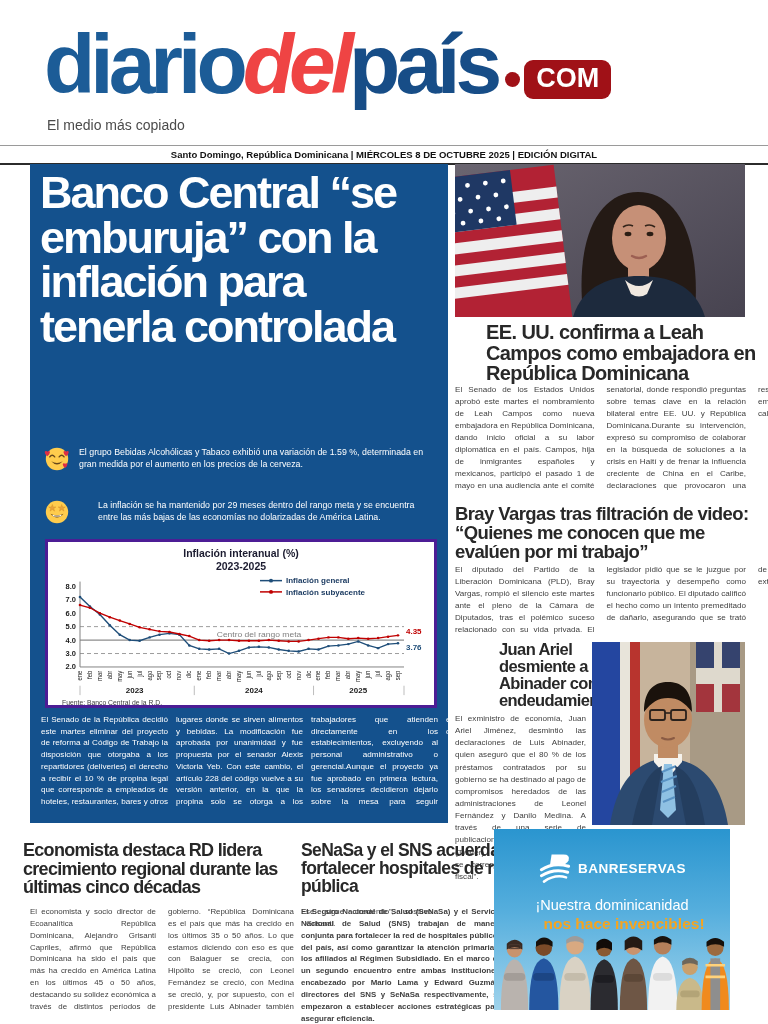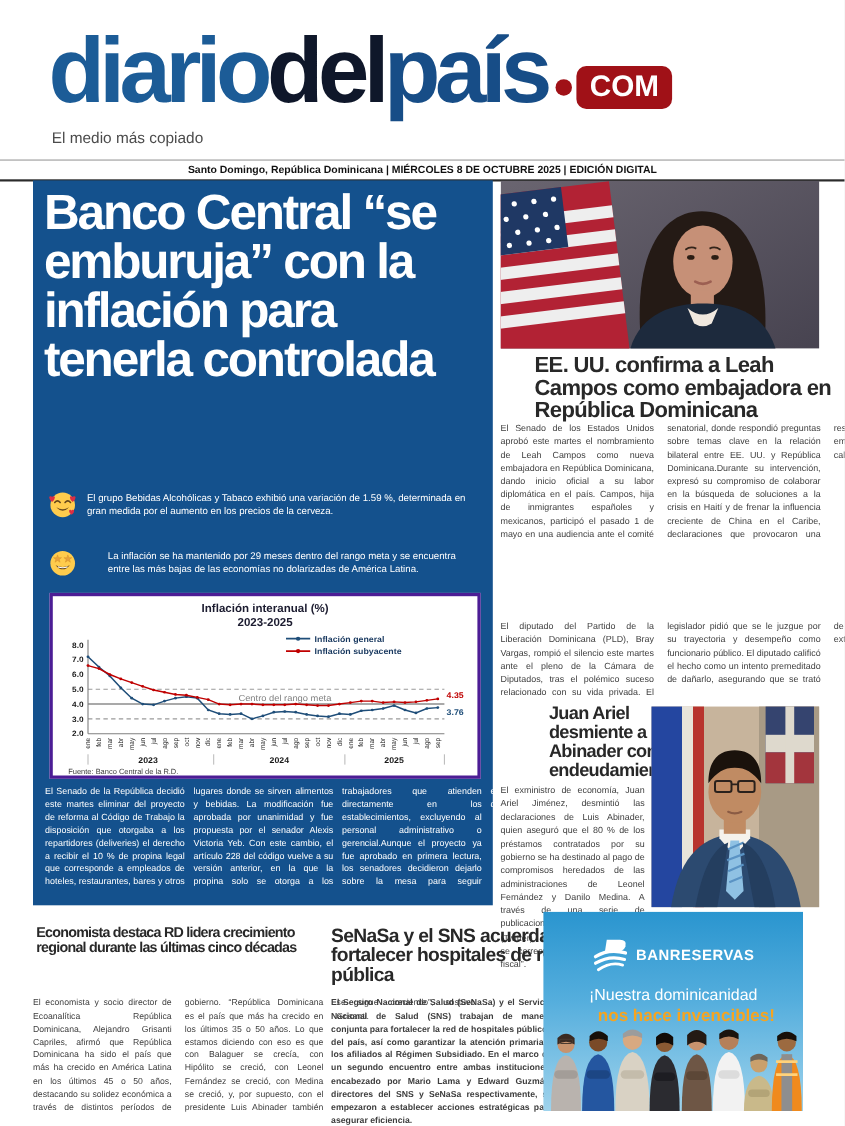--- a/index.html
+++ b/index.html
@@ -5,21 +5,21 @@
   html,body{margin:0;padding:0;background:#e8e8e8;}
   *{box-sizing:border-box;}
   .page{position:relative;width:768px;height:1024px;background:#ffffff;margin:0 auto;
         font-family:"Liberation Sans", sans-serif;overflow:hidden;}
   .abs{position:absolute;}
 
   
   .logo-row{left:44px;top:22px;white-space:nowrap;font-weight:bold;font-size:84px;
             letter-spacing:-5px;line-height:1;}
   .logo-diario{color:#1c5c97;}
-  .logo-del{color:#0f172a;}
+  .logo-del{color:#ef4444;font-style:italic;}
   .logo-pais{color:#174d87;}
   .logo-dot{display:inline-block;width:15px;height:15px;border-radius:50%;background:#a01117;
             margin:0 4px 6px 8px;vertical-align:baseline;}
   .logo-badge{display:inline-block;background:#a01117;color:#fff;font-size:27px;font-weight:bold;
               letter-spacing:0;border-radius:9px;padding:5px 12px 7px;vertical-align:baseline;
               transform:translateY(-6px);}
   .tagline{left:47px;top:117px;font-size:14px;color:#4b4b4b;}
 
   
   .dateline{left:0;top:145px;width:768px;border-top:1.5px solid #9a9a9a;border-bottom:2px solid #2b2b2b;
@@ -53,21 +53,21 @@
              line-height:1.48;text-align:justify;column-count:2;column-gap:12px;}
   .bray-headline{left:455px;top:504px;width:300px;font-size:18.5px;}
   .bray-body{left:455px;top:564px;width:291px;height:74px;font-size:8.1px;color:#3e3e3e;
              line-height:1.48;text-align:justify;column-count:2;column-gap:12px;}
   .juan-headline{left:455px;top:641px;width:138px;font-size:16.5px;margin-left:44px;}
   .juan-body{left:455px;top:713px;width:131px;font-size:8.1px;color:#3e3e3e;line-height:1.5;
              text-align:justify;}
   .juan-photo{left:592px;top:642px;width:153px;height:183px;overflow:hidden;}
 
   
-  .econ-headline{left:33px;top:841px;width:268px;font-size:13px;letter-spacing:-0.7px;}
+  .econ-headline{left:23px;top:841px;width:268px;font-size:18px;letter-spacing:-0.7px;}
   .econ-body{left:30px;top:906px;width:264px;height:110px;font-size:7.9px;color:#3e3e3e;
              line-height:1.5;text-align:justify;column-count:2;column-gap:12px;}
   .senasa-headline{left:301px;top:841px;width:222px;font-size:17.5px;letter-spacing:-0.6px;}
   .senasa-body{left:301px;top:906px;width:201px;font-size:7.9px;color:#3e3e3e;line-height:1.5;
                text-align:justify;font-weight:bold;}
 
   
   .ad{left:494px;top:829px;width:236px;height:181px;overflow:hidden;
       background:linear-gradient(180deg,#2a95cf 0%,#55aedd 45%,#9fd3ec 100%);}
   .ad-logo-row{position:absolute;left:0;top:22px;width:100%;display:flex;align-items:center;
@@ -307,20 +307,21 @@
         <path d="M168 63 q5 -3.5 10 -1" stroke="#33241a" stroke-width="1.6" fill="none"></path>
         <path d="M190 62 q5 -2.5 10 1" stroke="#33241a" stroke-width="1.6" fill="none"></path>
         <path d="M177 92 q7 4 14 0" stroke="#9c5f52" stroke-width="2.4" fill="none" stroke-linecap="round"></path>
       </g>
     </svg>
   </div>
 
   <div class="abs h-right eeuu-headline">EE. UU. confirma a Leah Campos como embajadora en República Dominicana</div>
   <div class="abs eeuu-body">El Senado de los Estados Unidos aprobó este martes el nombramiento de Leah Campos como nueva embajadora en República Dominicana, dando inicio oficial a su labor diplomática en el país. Campos, hija de inmigrantes españoles y mexicanos, participó el pasado 1 de mayo en una audiencia ante el comité senatorial, donde respondió preguntas sobre temas clave en la relación bilateral entre EE. UU. y República Dominicana.Durante su intervención, expresó su compromiso de colaborar en la búsqueda de soluciones a la crisis en Haití y de frenar la influencia creciente de China en el Caribe, declaraciones que provocaron una respuesta crítica por parte de la embajada china en Santo Domingo, calificándolas como “maliciosas”.</div>
 
+  <div class="abs h-right bray-headline">Bray Vargas tras filtración de video: “Quienes me conocen que me evalúen por mi trabajo”</div>
   <div class="abs bray-body">El diputado del Partido de la Liberación Dominicana (PLD), Bray Vargas, rompió el silencio este martes ante el pleno de la Cámara de Diputados, tras el polémico suceso relacionado con su vida privada. El legislador pidió que se le juzgue por su trayectoria y desempeño como funcionario público. El diputado calificó el hecho como un intento premeditado de dañarlo, asegurando que se trató de un contenido con fines de extorsión.</div>
 
   <div class="abs h-right juan-headline">Juan Ariel desmiente a Abinader con el endeudamiento</div>
   <div class="abs juan-body">El exministro de economía, Juan Ariel Jiménez, desmintió las declaraciones de Luis Abinader, quien aseguró que el 80 % de los préstamos contratados por su gobierno se ha destinado al pago de compromisos heredados de las administraciones de Leonel Fernández y Danilo Medina. A través de una serie de publicaciones en su cuenta de X (Twitter), Jiménez explicó, que “no se corresponde con la realidad fiscal”.</div>
   <div class="abs juan-photo">
     <svg width="153" height="183" viewBox="0 0 153 183">
       <rect width="153" height="183" fill="#c7b49c"></rect>
       <rect x="98" y="0" width="55" height="183" fill="#a89a85"></rect>
       <g opacity="0.85">
         <rect x="104" y="0" width="44" height="70" fill="#22356b"></rect>

